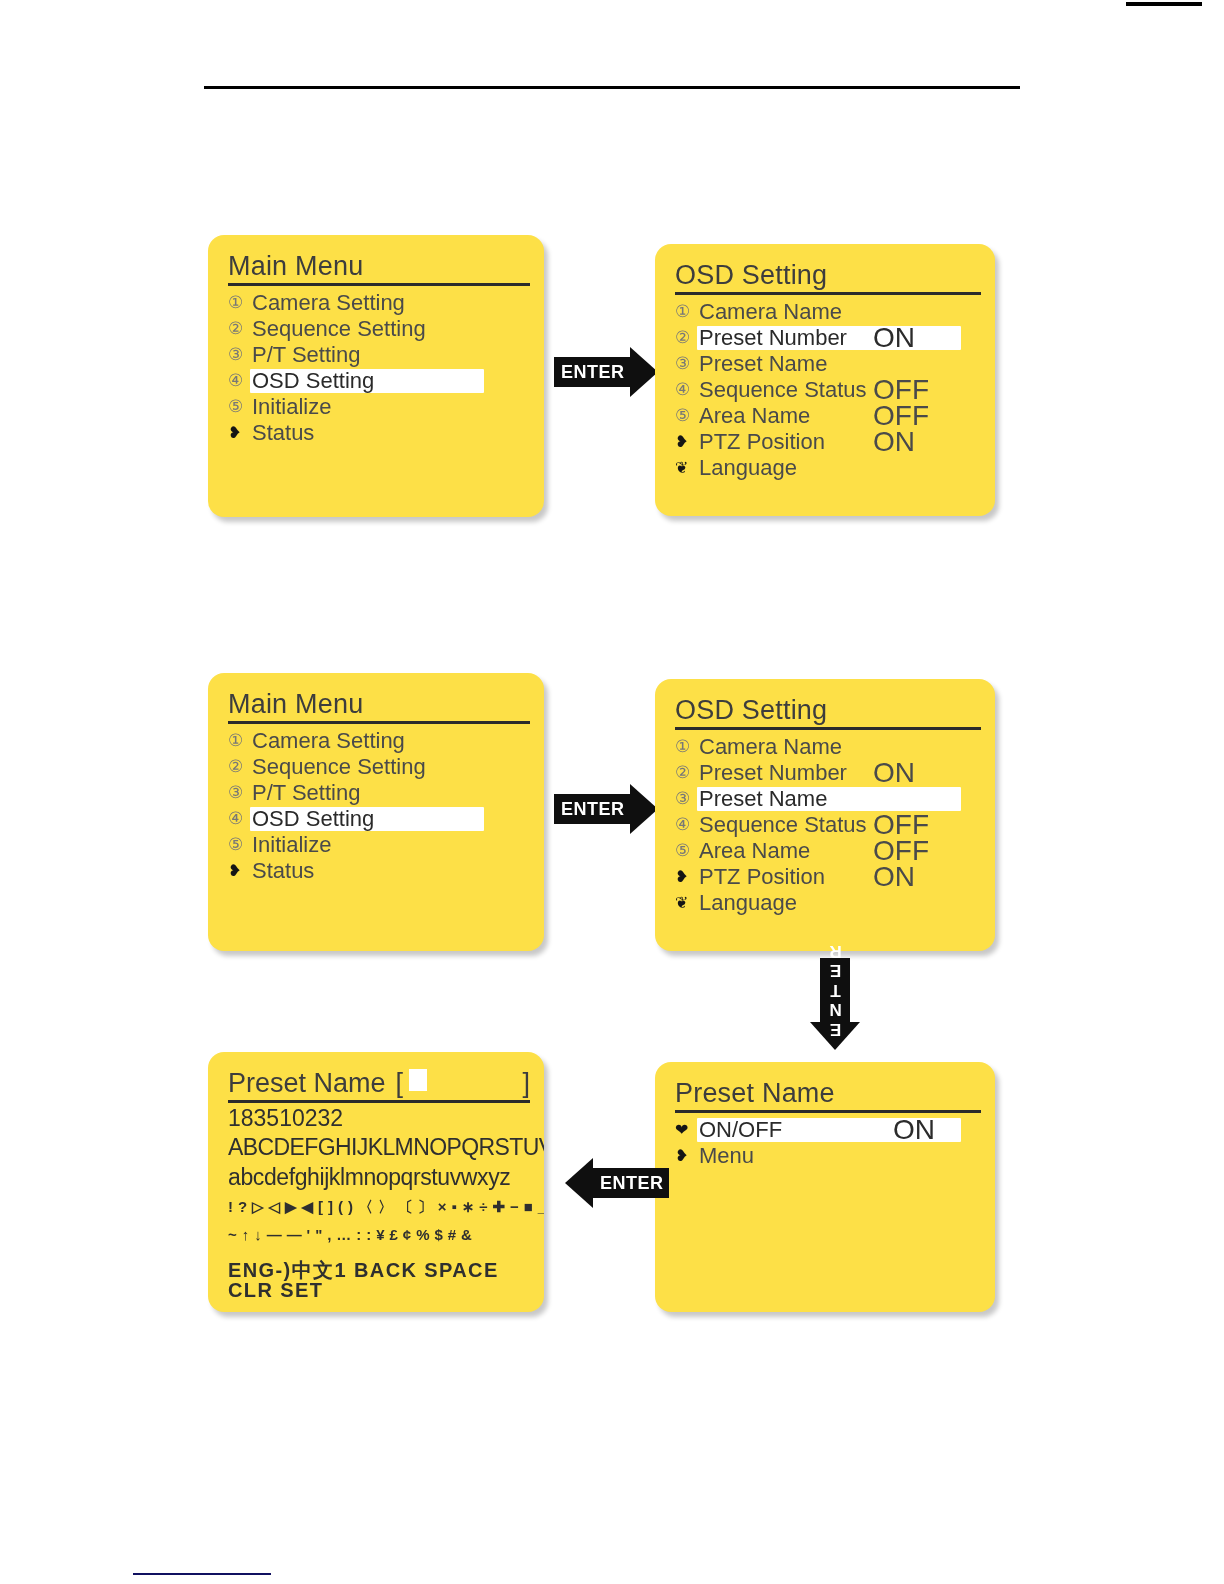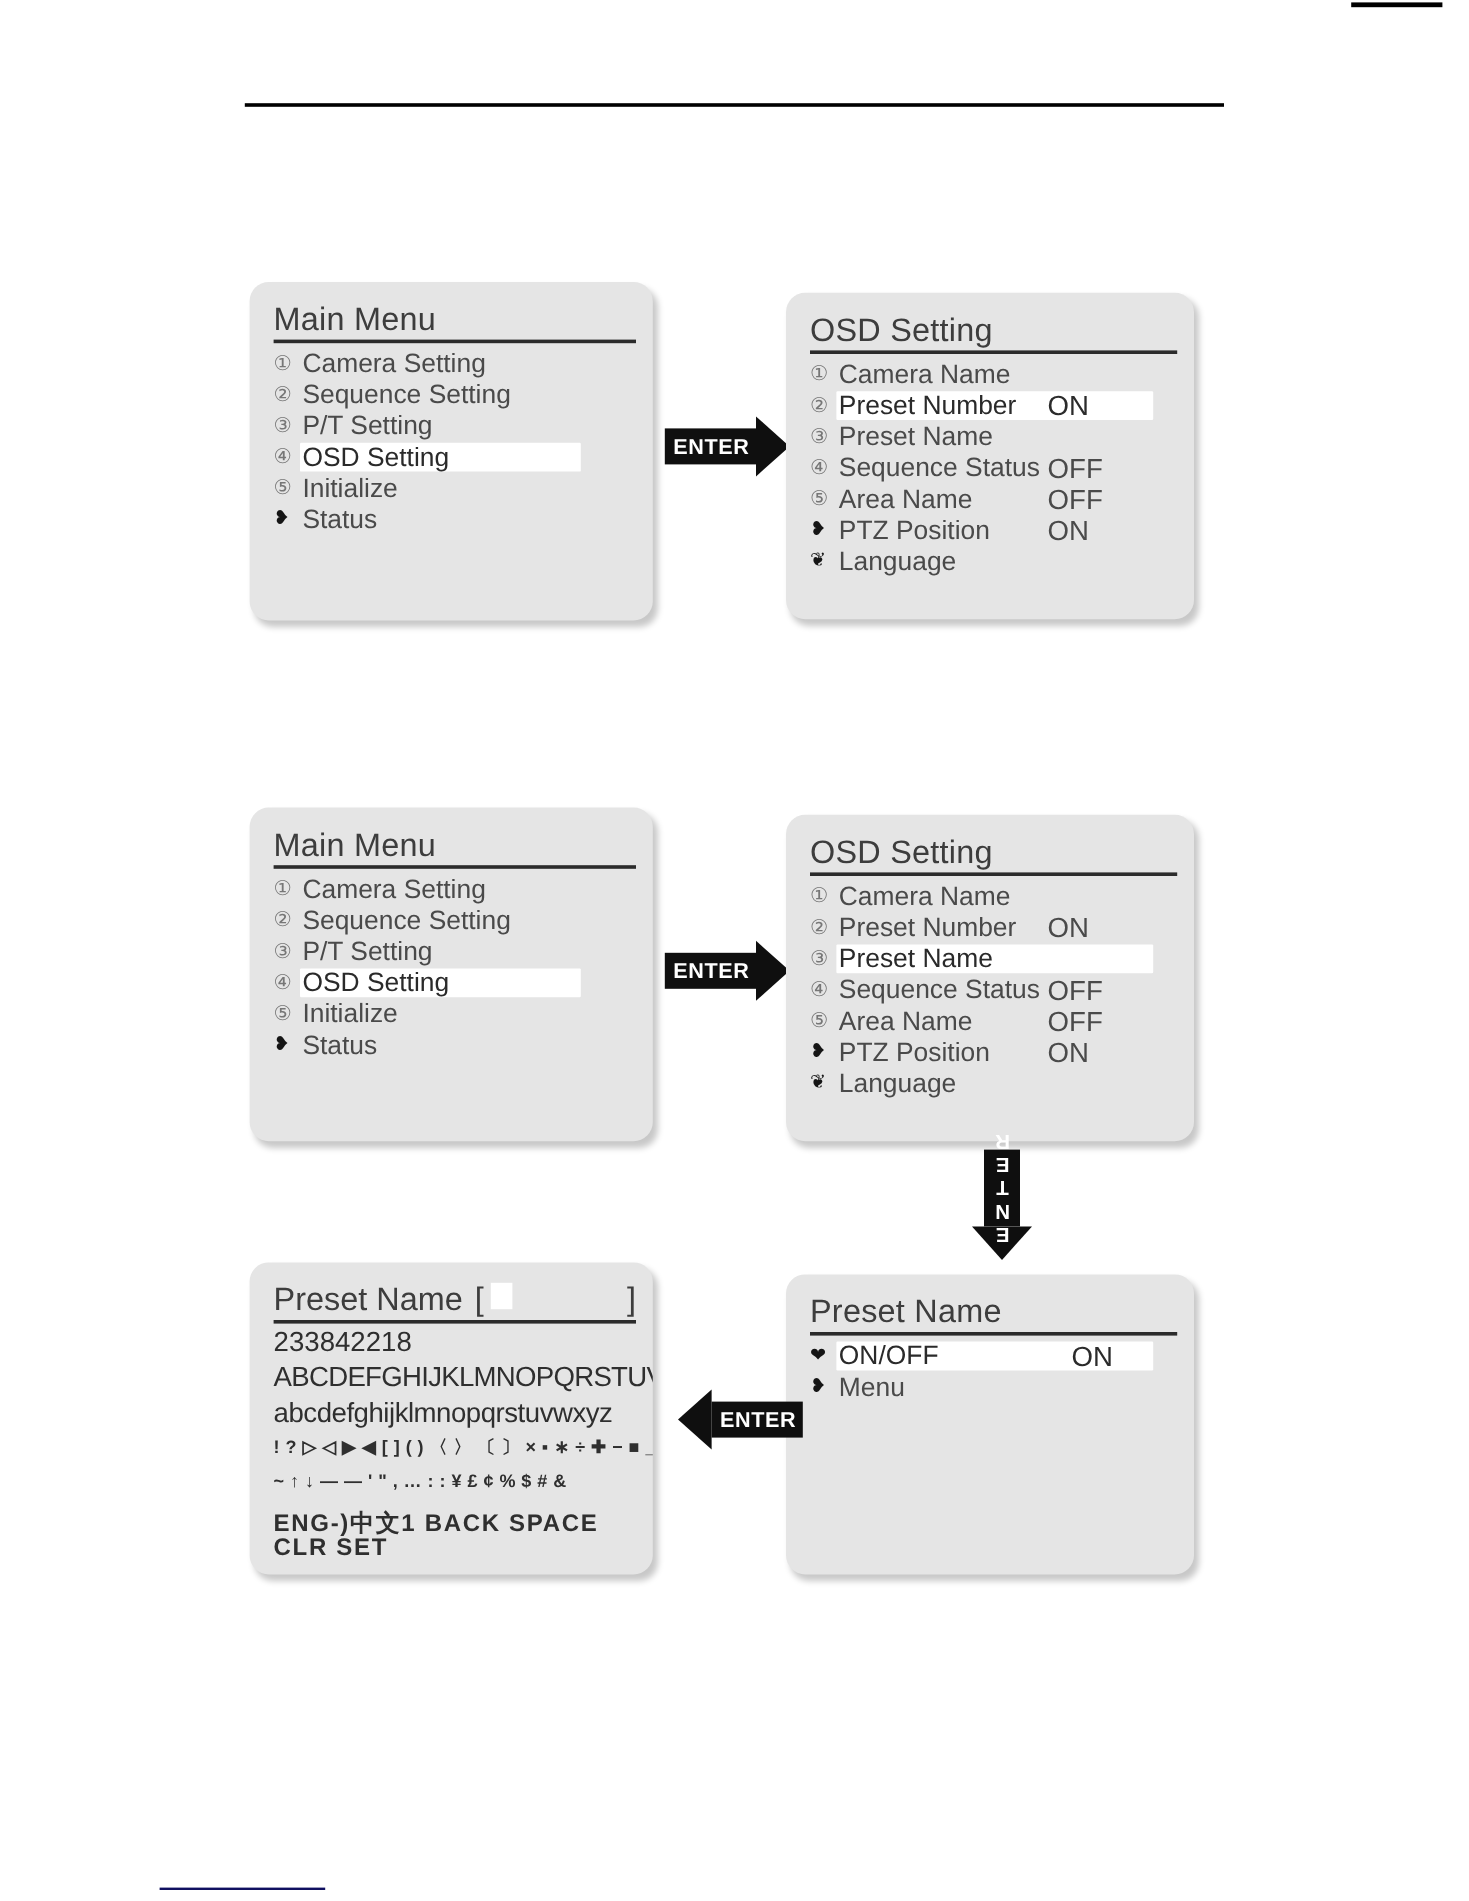--- a/index.html
+++ b/index.html
@@ -37,21 +37,21 @@
     left: 133px;
     top: 1573px;
     width: 138px;
     height: 2px;
     background: #101060;
   }
 
   
   .osd-panel {
     position: absolute;
-    background: #e5e5e5;
+    background: #fde047;
     border-radius: 16px;
     box-shadow: 4px 5px 5px rgba(0,0,0,0.22);
     box-sizing: border-box;
     overflow: hidden;
   }
   .osd-inner {
     position: absolute;
     left: 20px;
     right: 14px;
     top: 16px;
@@ -106,21 +106,21 @@
     z-index: 1;
     border-radius: 1px;
   }
   .row-label {
     position: relative;
     z-index: 3;
   }
   .row-value {
     position: absolute;
     z-index: 3;
-    font-size: 23px;
+    font-size: 28px;
     color: #4a4a4a;
   }
   .row-value.on-hl {
     color: #2b2b2b;
   }
 
   
   #panel-main-menu-1 { left: 208px;  top: 235px;  width: 336px; height: 282px; }
   #panel-osd-1       { left: 655px;  top: 244px;  width: 340px; height: 272px; }
   #panel-main-menu-2 { left: 208px;  top: 673px;  width: 336px; height: 278px; }
@@ -519,20 +519,20 @@
     <div id="preset-edit-title-wrap">
       <div id="preset-edit-title">
         <span>Preset Name</span>
         <span class="bracket" style="margin-left:10px">[</span>
         <span id="preset-cursor-block"></span>
         <span id="preset-name-spacer"></span>
         <span class="bracket">]</span>
       </div>
     </div>
 
-    <div class="charset-row" id="charset-digits">233842218</div>
+    <div class="charset-row" id="charset-digits">183510232</div>
     <div class="charset-row" id="charset-upper">ABCDEFGHIJKLMNOPQRSTUVWXYZ</div>
     <div class="charset-row" id="charset-lower">abcdefghijklmnopqrstuvwxyz</div>
     <div class="charset-row" id="charset-symbols-1">! ? ▷ ◁ ▶ ◀ [ ] ( ) 〈 〉 〔 〕 × ▪ ∗ ÷ ✚ − ■ _ ‖ / ● ■</div>
     <div class="charset-row" id="charset-symbols-2">~ ↑ ↓ — — ' " , … : : ¥ £ ¢ % $ # &amp;</div>
     <div id="charset-footer">ENG-)中文1 BACK SPACE CLR SET</div>
   </div>
 </div>
 
 </body></html>

